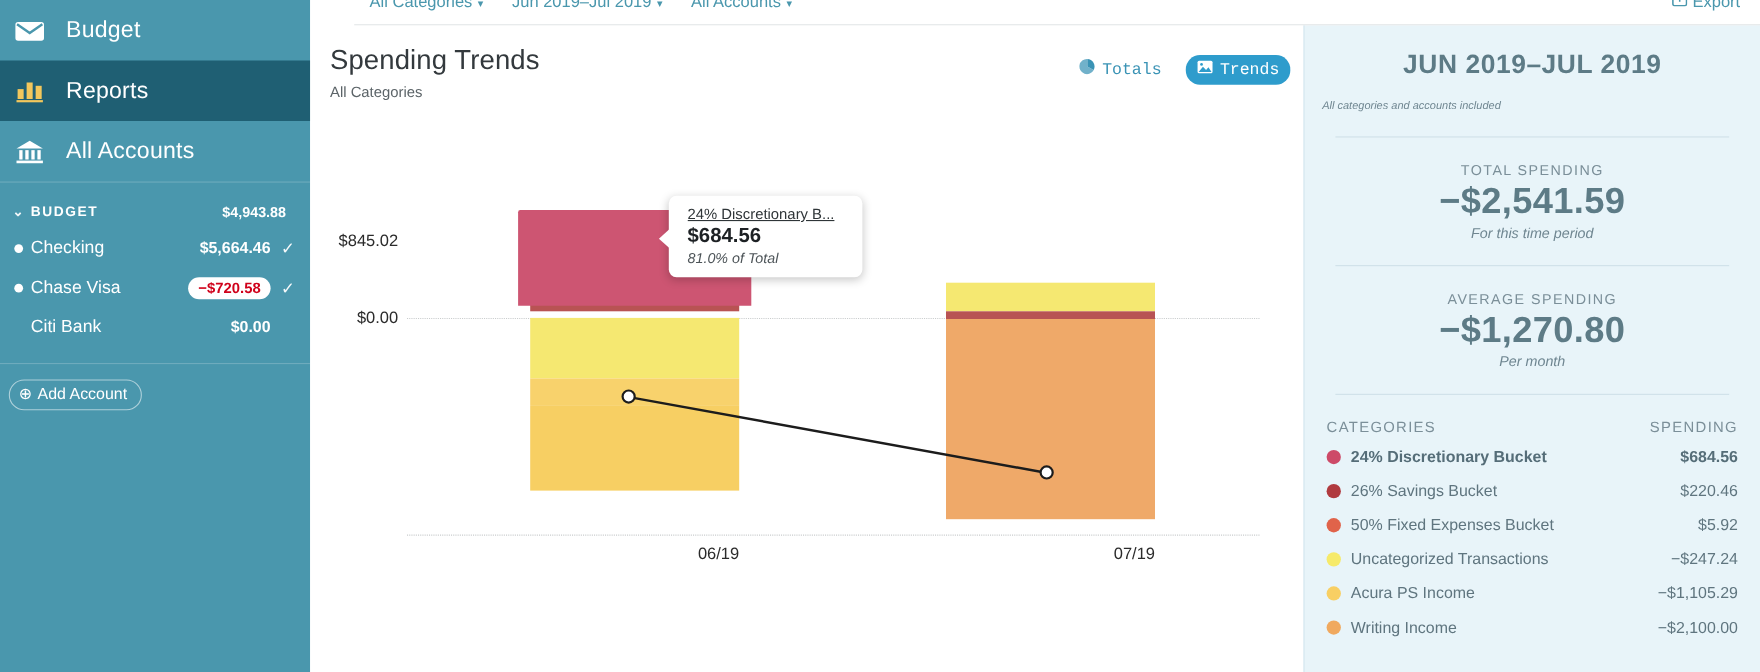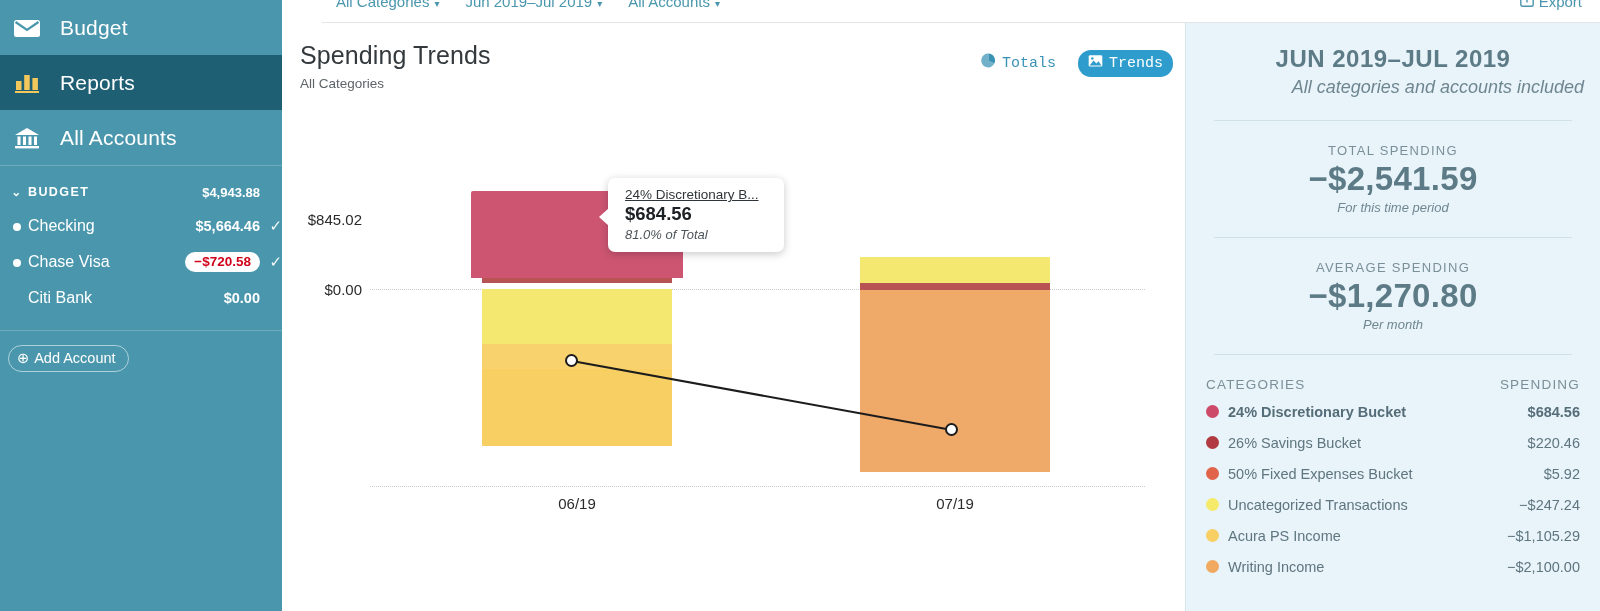--- a/index.html
+++ b/index.html
@@ -36,21 +36,21 @@
     height: 32px; padding: 0 22px 0 6px;
     font-size: 12.5px; letter-spacing: 1.4px; font-weight: 600;
     color: #ffffff;
   }
   .chev { width: 22px; text-align: center; font-size: 12px; opacity: .95; }
   .budget-head .bname { flex: 1; }
   .budget-head .bamt { font-weight: 700; font-size: 13px; letter-spacing: 0; }
 
   .acct-row {
     display: flex; align-items: center;
-    height: 36px; padding: 0 0 0 6px;
+    height: 36px; padding: 0 14px 0 6px;
     font-size: 16px;
   }
   .dot-col { width: 22px; text-align: center; }
   .dot { display: inline-block; width: 8px; height: 8px; border-radius: 50%; background: #fff; vertical-align: middle; }
   .acct-name { flex: 1; color: #ffffff; }
   .acct-amt { font-weight: 700; font-size: 14.5px; color: #ffffff; }
   .acct-amt.neg {
     background: #ffffff; color: #d0021b;
     border-radius: 11px; padding: 2px 9px 3px; font-size: 13.5px;
   }
@@ -130,36 +130,36 @@
   }
   .tooltip:after {
     content: ""; position: absolute; left: -9px; top: 30px;
     border-top: 9px solid transparent; border-bottom: 9px solid transparent;
     border-right: 10px solid #fff;
   }
   .tt-name { font-size: 13.5px; color: #2f3538; white-space: nowrap; overflow: hidden; text-decoration: underline; }
   .tt-val { font-size: 18.5px; font-weight: 700; color: #1d2124; margin-top: 1px; }
   .tt-pct { font-size: 13px; font-style: italic; color: #4d5458; margin-top: 2px; }
 
-  .xlabel { position: absolute; font-size: 15px; color: #2b2b2b; text-align: center; }
+  .xlabel { position: absolute; font-size: 15px; color: #2b2b2b; text-align: right; }
 
   
   .rpanel {
     flex: 0 0 415px; width: 415px;
     background: #e8f4f9;
     border-left: 1px solid #d4e6ee;
     padding: 22px 16px 0 16px;
   }
   .rp-title {
     text-align: center; font-size: 24px; font-weight: 700;
     color: #5d7b86; letter-spacing: .5px;
   }
   .rp-subtitle {
-    text-align: right; font-size: 18px; font-style: italic;
-    color: #6f8691; margin-top: 4px;
+    text-align: left; font-size: 10px; font-style: italic;
+    color: #6f8691; margin-top: 18px;
   }
   .rp-hr { height: 1px; background: #cfe0e8; margin: 22px 12px; }
   .rp-stat { text-align: center; }
   .rp-stat-label { font-size: 13px; letter-spacing: 1.3px; color: #7b8f99; }
   .rp-stat-value { font-size: 33px; font-weight: 700; color: #5d7b86; margin-top: 2px; letter-spacing: .3px; }
   .rp-stat-note { font-size: 13px; font-style: italic; color: #6f8691; margin-top: 2px; }
 
   .cat-head { display: flex; justify-content: space-between; font-size: 13.5px; letter-spacing: 1.2px; color: #7b8f99; padding: 0 4px 4px; }
   .cat-row { display: flex; align-items: center; height: 31px; padding: 0 4px; }
   .cat-bullet { width: 13px; height: 13px; border-radius: 50%; flex: 0 0 13px; margin-right: 9px; }

